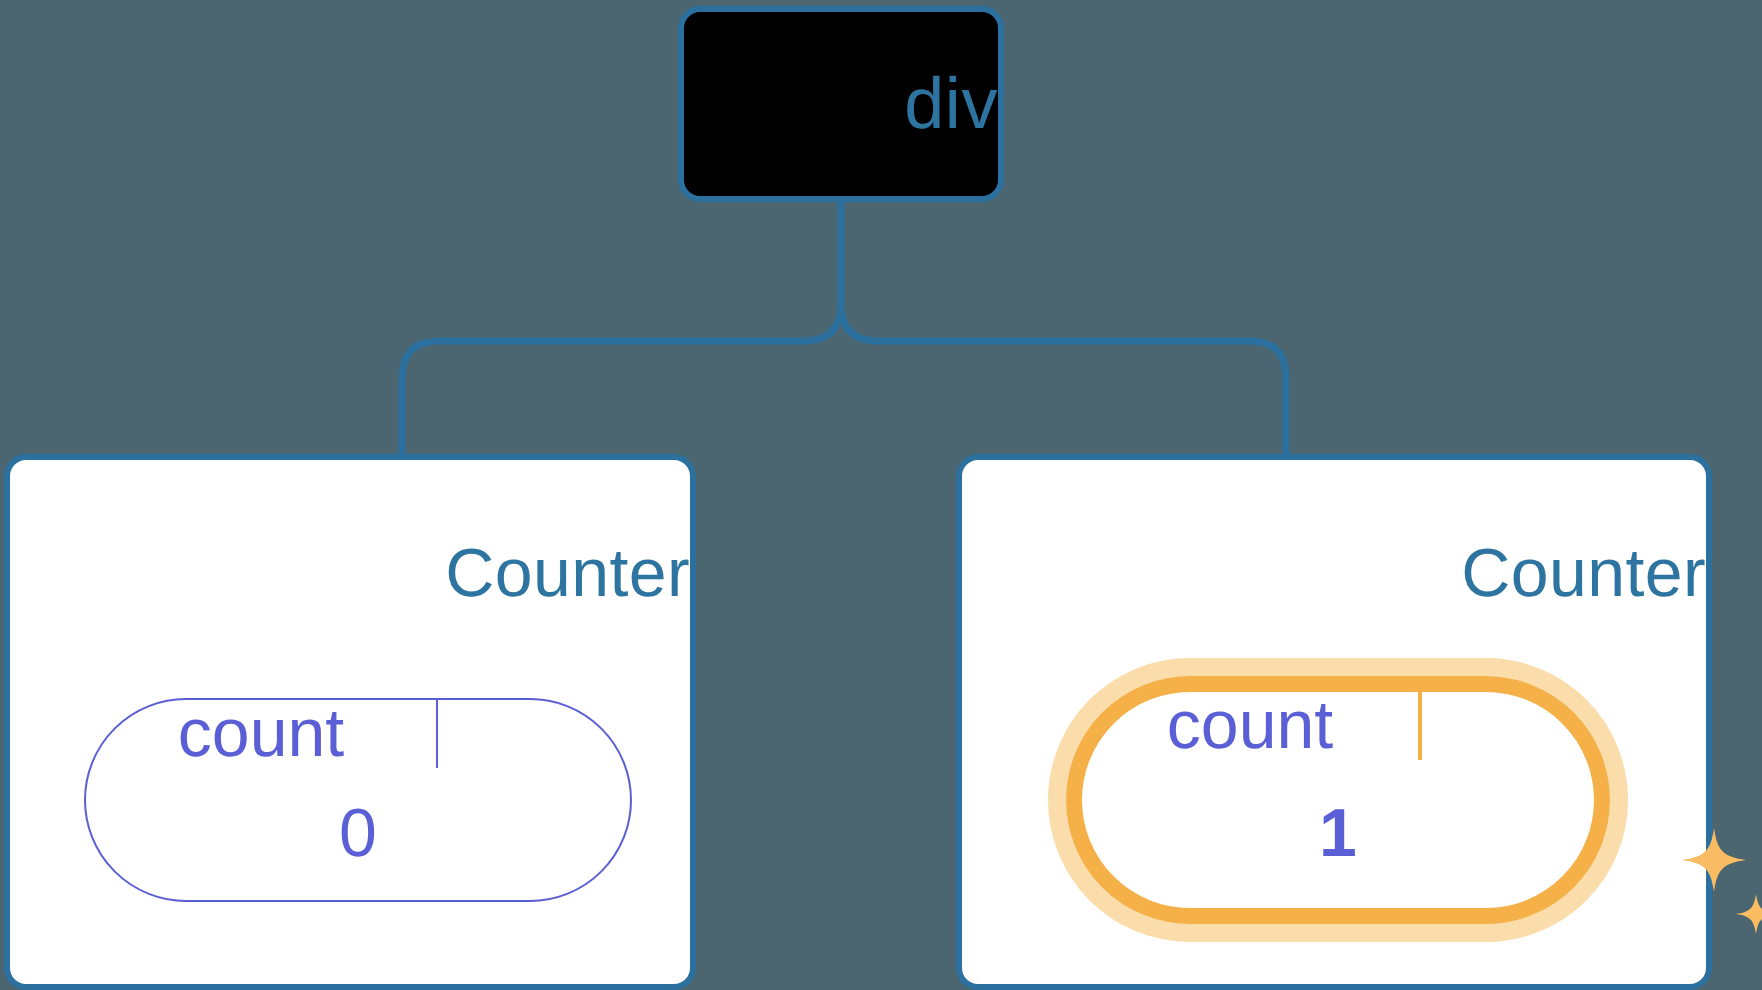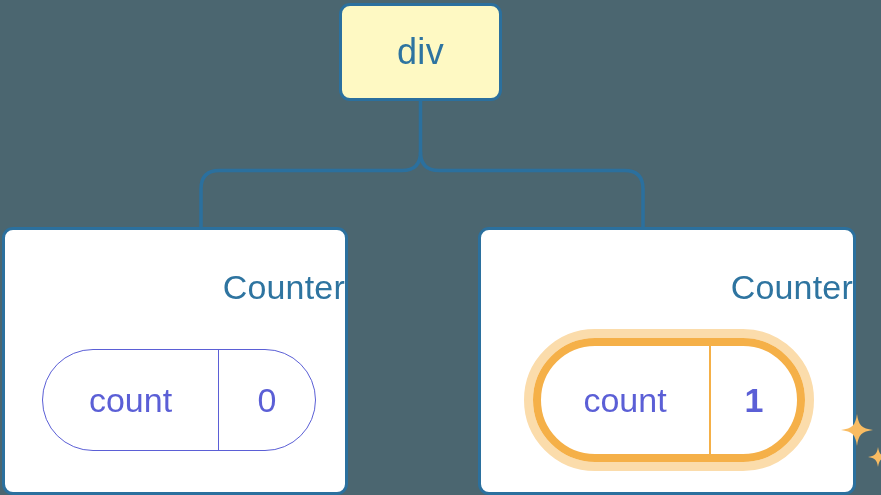--- a/index.html
+++ b/index.html
@@ -29,27 +29,27 @@
     height: 495px;
     pointer-events: none;
   }
   
   .node-root {
     position: absolute;
     left: 339px;
     top: 3px;
     width: 163px;
     height: 98px;
-    background: #fef9c3;
+    background: #000000;
     border: 3px solid #2b709e;
     border-radius: 11px;
     box-sizing: border-box;
     display: flex;
     align-items: center;
-    justify-content: center;
+    justify-content: flex-end;
   }
   .node-root-label {
     color: #2e74a0;
     font-size: 36px;
     font-weight: 400;
     letter-spacing: 0.3px;
     line-height: 1;
   }
   
   .card {
@@ -99,20 +99,21 @@
     width: 290px;
     height: 142px;
   }
   .pill {
     position: absolute;
     box-sizing: border-box;
     display: flex;
     align-items: stretch;
     background: #ffffff;
     overflow: hidden;
+    flex-direction: column;
   }
   .pill-plain {
     left: 0;
     top: 0;
     width: 274px;
     height: 102px;
     border: 1.5px solid #5b5fd6;
     border-radius: 51px;
   }
   .pill-cell {

